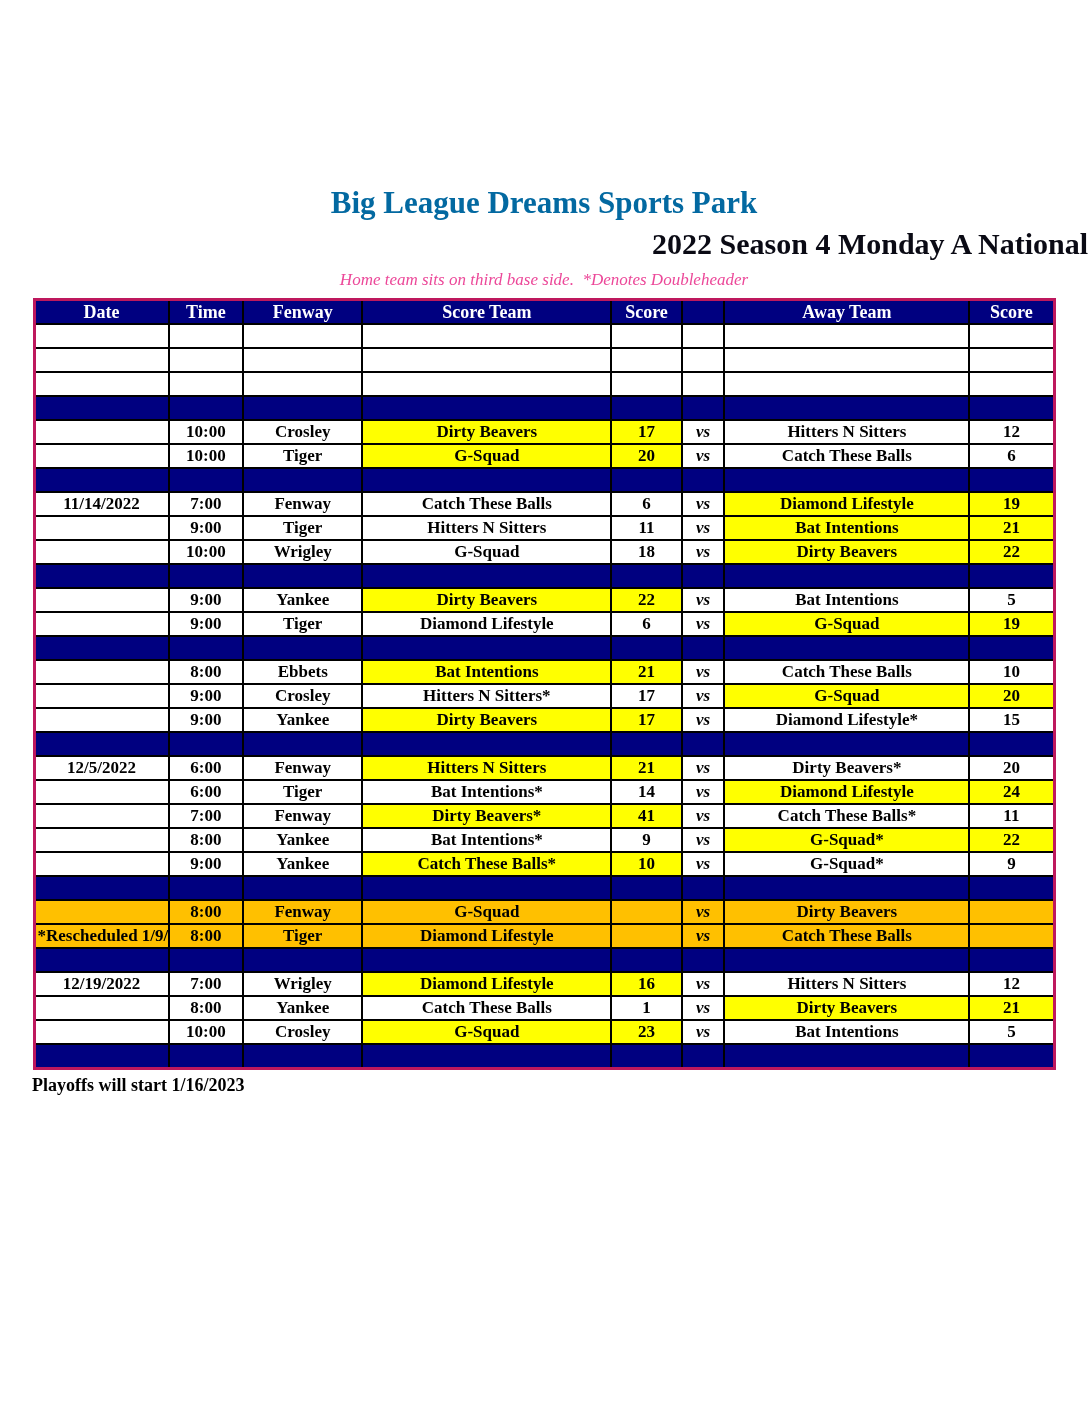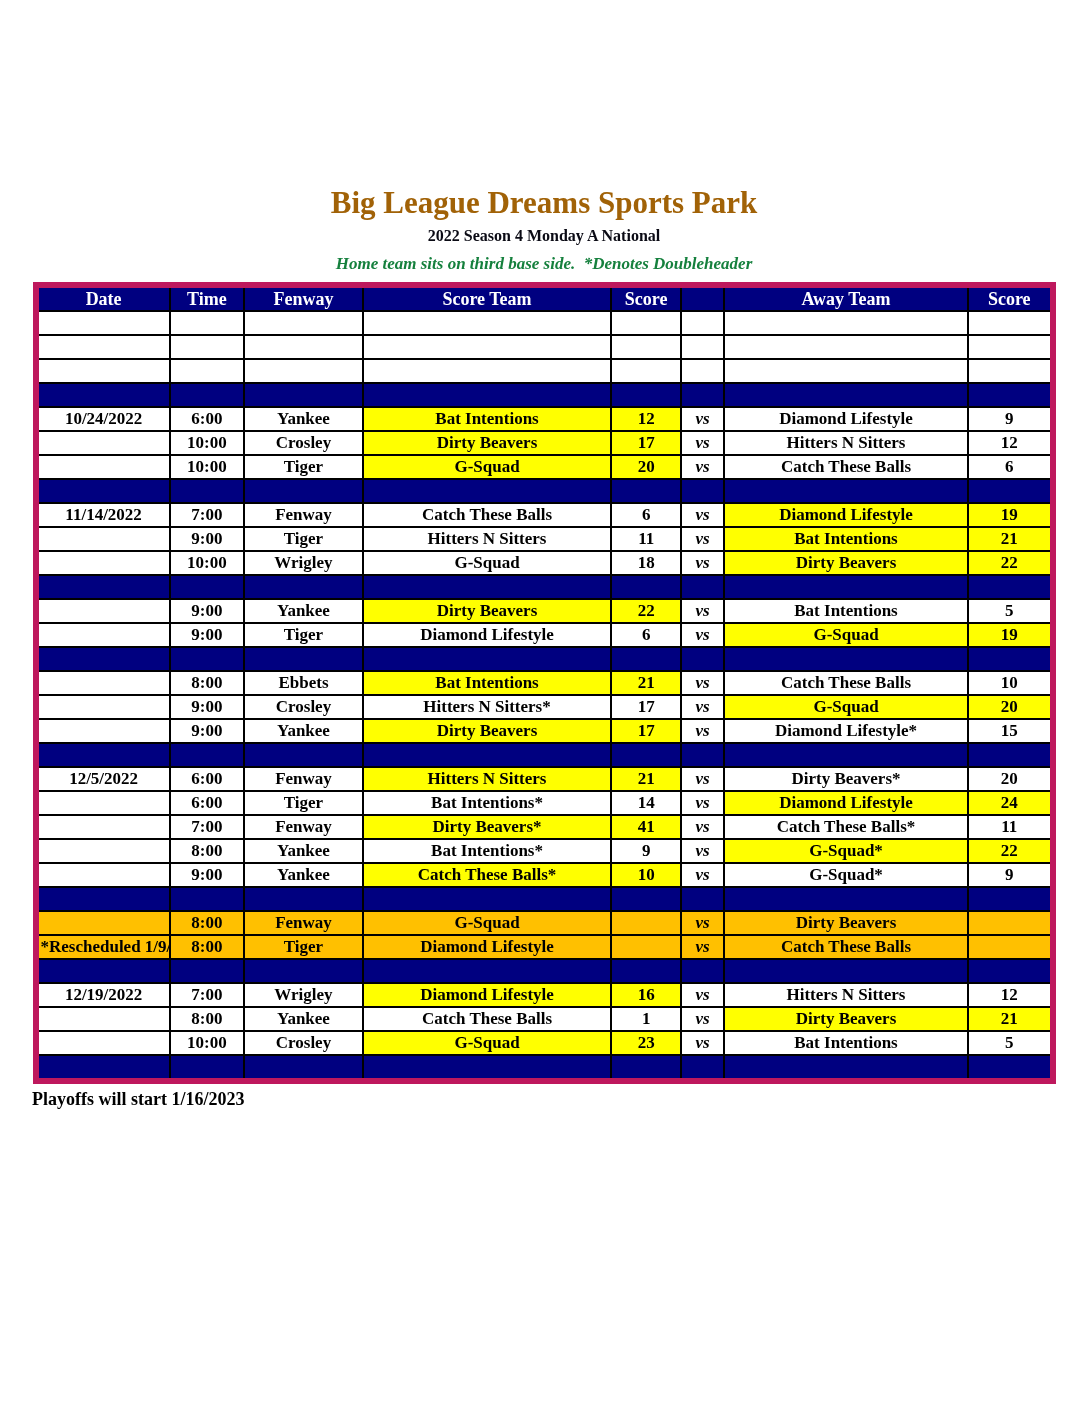--- a/index.html
+++ b/index.html
@@ -9,45 +9,45 @@
     height:1408px;
     background:#ffffff;
     font-family:"Liberation Serif", serif;
     overflow:hidden;
   }
   .title{
     margin:186px 0 0 0;
     text-align:center;
     font-size:31px;
     font-weight:bold;
-    color:#a16207;
+    color:#0369a1;
     line-height:1.1;
   }
   .subtitle{
     margin:7px 0 0 0;
-    text-align:center;
-    font-size:16px;
+    text-align:right;
+    font-size:30px;
     font-weight:bold;
     color:#0a0a14;
   }
   .note{
     margin:9px 0 0 0;
     text-align:center;
     font-size:17px;
-    font-weight:bold;
+    font-weight:normal;
     font-style:italic;
-    color:#15803d;
+    color:#ec4899;
     white-space:pre;
   }
   table.sched{
     border-collapse:collapse;
     table-layout:fixed;
     width:1023px;
     margin:8px auto 0 auto;
-    border:6px solid #be185d;
+    border:3px solid #be185d;
   }
   table.sched th, table.sched td{
     border:2px solid #000000;
     height:22px;
     padding:0 2px;
     text-align:center;
     vertical-align:middle;
     font-weight:bold;
     font-size:17px;
     color:#000000;
@@ -138,30 +138,20 @@
           <td class="sep"></td>
           <td class="sep"></td>
           <td class="sep"></td>
           <td class="sep"></td>
           <td class="sep"></td>
           <td class="sep"></td>
           <td class="sep"></td>
           <td class="sep"></td>
         </tr>
         <tr>
-          <td>10/24/2022</td>
-          <td>6:00</td>
-          <td>Yankee</td>
-          <td class="hl">Bat Intentions</td>
-          <td class="hl">12</td>
-          <td class="vs">vs</td>
-          <td>Diamond Lifestyle</td>
-          <td>9</td>
-        </tr>
-        <tr>
           <td></td>
           <td>10:00</td>
           <td>Crosley</td>
           <td class="hl">Dirty Beavers</td>
           <td class="hl">17</td>
           <td class="vs">vs</td>
           <td>Hitters N Sitters</td>
           <td>12</td>
         </tr>
         <tr>

